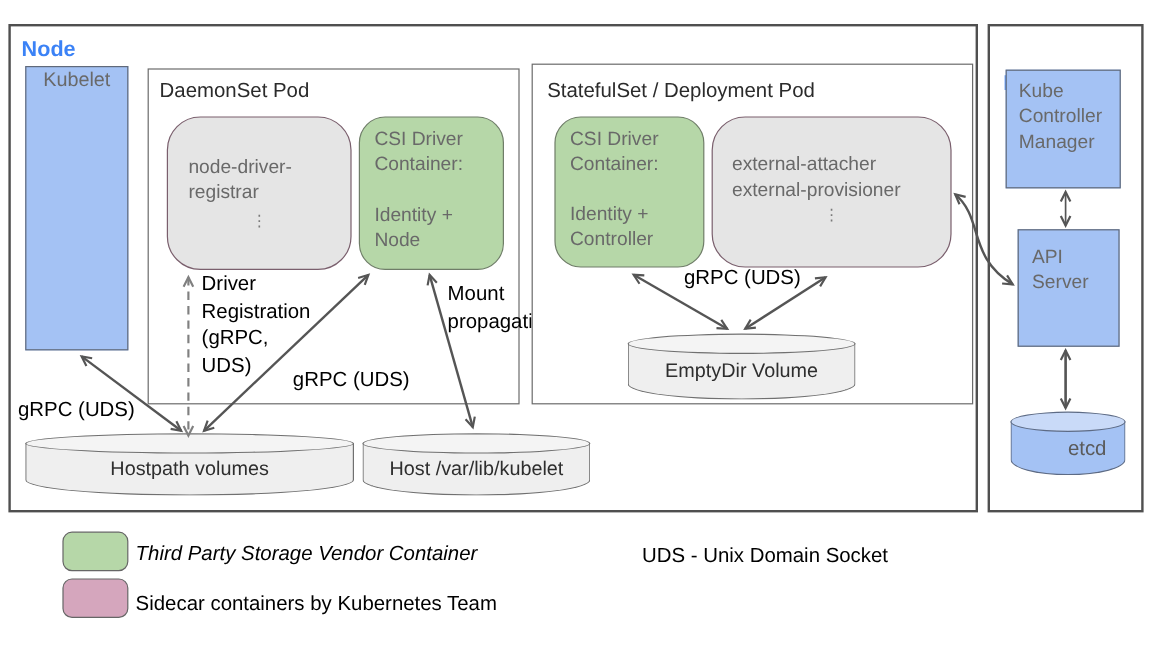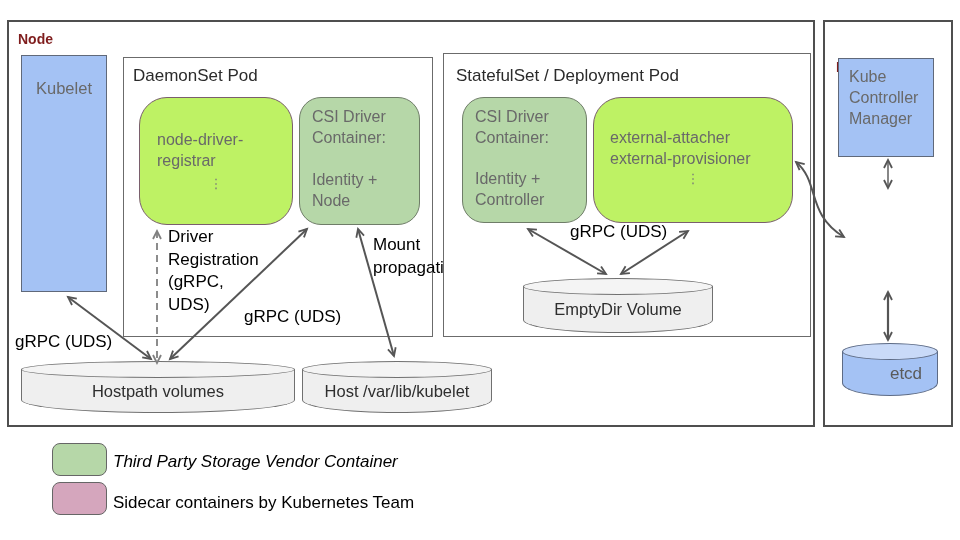--- a/index.html
+++ b/index.html
@@ -3,22 +3,22 @@
 <meta charset="utf-8">
 <style>
   html,body { margin:0; padding:0; background:#ffffff; }
   .stage { position:relative; width:960px; height:540px; background:#fff;
            font-family:"Liberation Sans", sans-serif; overflow:hidden; }
   .abs { position:absolute; }
   .frame   { border:2px solid #4f4f4f; background:#fff; box-sizing:border-box; }
   .podframe{ border:1.6px solid #6b6b6b; background:#fff; box-sizing:border-box; }
   .bluebox { background:#a4c2f4; border:1.6px solid #60697a; box-sizing:border-box; }
   .greenbox{ background:#b6d7a8; border:1.6px solid #6f7d68; border-radius:22px; box-sizing:border-box; }
-  .pinkbox { background:#bef264; border:1.6px solid #7a5f6d; border-radius:28px; box-sizing:border-box; }
-  .sectitle{ font-size:14px; font-weight:bold; color:#7f1d1d; }
+  .pinkbox { background:#e5e5e5; border:1.6px solid #7a5f6d; border-radius:28px; box-sizing:border-box; }
+  .sectitle{ font-size:18px; font-weight:bold; color:#3b82f6; }
   .podtitle{ font-size:17px; color:#2b2b2b; }
   .boxtext { font-size:16px; color:#696969; line-height:21px; }
   .label   { font-size:17px; color:#000000; line-height:22.5px; }
   .more    { font-size:13px; color:#7a7a7a; text-align:center; line-height:13px; }
   
   .cyl      { position:absolute; }
   .cyl-body { position:absolute; left:0; right:0; top:8px; bottom:0;
               background:#efefef; border:1.6px solid #707070; border-top:none;
               border-radius:0 0 50% 50% / 0 0 13px 13px; box-sizing:border-box; }
   .cyl-top  { position:absolute; left:0; right:0; top:0; height:17px;
@@ -38,21 +38,21 @@
 </style>
 </head>
 <body>
 
 <div class="stage">
 
   <div class="abs frame" style="left:7px; top:20px; width:808px; height:407px;"></div>
   <div class="abs sectitle" style="left:18px; top:31px;">Node</div>
 
   <div class="abs bluebox" style="left:21px; top:55px; width:86px; height:237px;">
-    <div class="boxtext" style="text-align:center; padding-top:22px; font-size:16.5px;">Kubelet</div>
+    <div class="boxtext" style="text-align:center; padding-top:1px; font-size:16.5px;">Kubelet</div>
   </div>
 
   <div class="abs podframe" style="left:123px; top:57px; width:310px; height:280px;"></div>
   <div class="abs podtitle" style="left:133px; top:66px;">DaemonSet Pod</div>
 
   <div class="abs pinkbox" style="left:139px; top:97px; width:154px; height:128px;">
     <div class="boxtext" style="position:absolute; left:17px; top:31px; width:122px;">node-driver-registrar</div>
     <div class="more" style="position:absolute; left:0; right:0; top:79px;">⋮</div>
   </div>
 
@@ -111,33 +111,37 @@
     <div class="cyl-label">Host /var/lib/kubelet</div>
   </div>
 
   <div class="abs frame" style="left:823px; top:20px; width:130px; height:407px;"></div>
   <div class="abs sectitle" style="left:836px; top:31px;margin-top:28px;">Master</div>
 
   <div class="abs bluebox" style="left:838px; top:58px; width:96px; height:99px;">
     <div class="boxtext" style="position:absolute; left:10px; top:7px; width:82px;">Kube Controller Manager</div>
   </div>
 
+  <div class="abs bluebox" style="left:848px; top:191px; width:85px; height:98px;">
+    <div class="boxtext" style="position:absolute; left:11px; top:12px; width:62px;">API Server</div>
+  </div>
 
   <div class="cyl blue" style="left:842px; top:343px; width:96px; height:53px;">
     <div class="cyl-body"></div>
     <div class="cyl-top"></div>
     <div class="cyl-label" style="font-size:17px;">etcd</div>
   </div>
 
   <div class="abs swatch green" style="left:52px; top:443px; width:55px; height:33px;"></div>
   <div class="abs label" style="left:113px; top:451px;font-style:italic;">Third Party Storage Vendor Container</div>
 
   <div class="abs swatch pink" style="left:52px; top:482px; width:55px; height:33px;"></div>
   <div class="abs label" style="left:113px; top:492px;">Sidecar containers by Kubernetes Team</div>
 
+  <div class="abs label" style="left:535px; top:452px;">UDS - Unix Domain Socket</div>
 
   <svg class="arrows" width="960" height="540" viewBox="0 0 960 540">
     <defs>
       <marker id="ah" markerUnits="userSpaceOnUse" markerWidth="14" markerHeight="14" refX="10" refY="6" orient="auto-start-reverse">
         <path d="M2,2 L10,6 L2,10" fill="none" stroke="#555555" stroke-width="1.8"></path>
       </marker>
       <marker id="ahd" markerUnits="userSpaceOnUse" markerWidth="14" markerHeight="14" refX="10" refY="6" orient="auto-start-reverse">
         <path d="M2,2 L10,6 L2,10" fill="none" stroke="#808080" stroke-width="1.8"></path>
       </marker>
     </defs>

